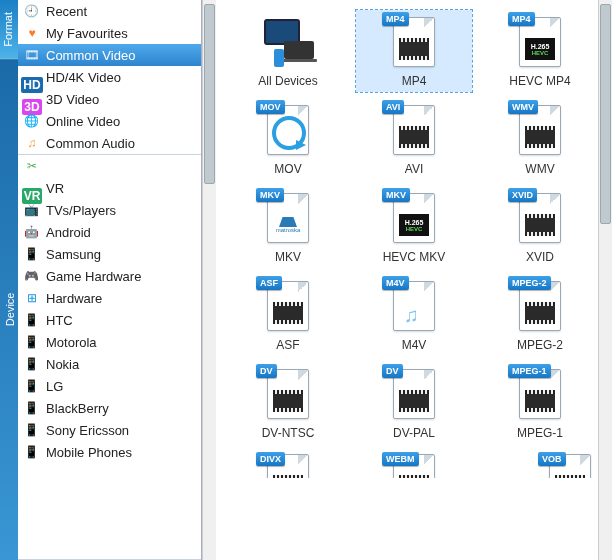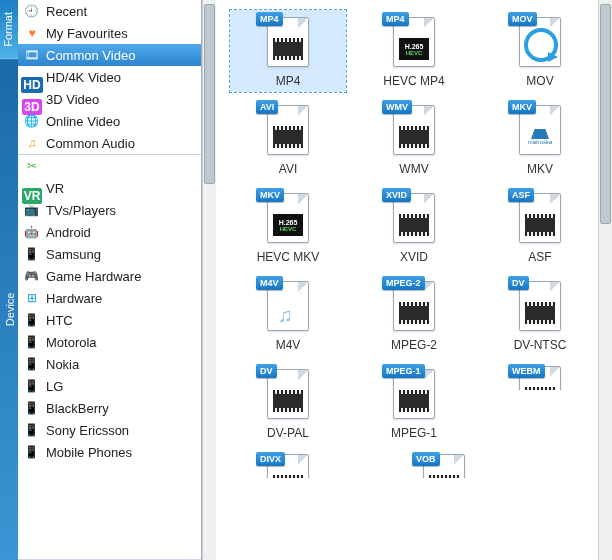--- a/index.html
+++ b/index.html
@@ -148,20 +148,30 @@
             <span>Mobile Phones</span>
           </div>
         </div>
     </div>
     <div class="sb">
         <div class="thumb"></div>
       </div>
   </div>
   <div class="main">
     <div class="grid" id="grid">
+        <div class="tile">
+          <div class="thumbbox">
+            <div class="alldev">
+              <div class="mon"></div>
+              <div class="lap"></div>
+              <div class="phn"></div>
+            </div>
+          </div>
+          <div class="cap">All Devices</div>
+        </div>
         <div class="tile sel">
           <div class="thumbbox">
             <div class="filebody">
               <div class="filmstrip"></div>
             </div>
             <div class="tag">MP4</div>
           </div>
           <div class="cap">MP4</div>
         </div>
         <div class="tile">
@@ -288,29 +298,29 @@
             </div>
             <div class="tag">MPEG-1</div>
           </div>
           <div class="cap">MPEG-1</div>
         </div>
         <div class="tile" style="height: 28px; overflow: hidden;">
           <div class="thumbbox">
             <div class="filebody">
               <div class="filmstrip"></div>
             </div>
+            <div class="tag">DIVX</div>
+          </div>
+        </div>
+        <div class="tile" style="height: 28px; overflow: hidden;">
+          <div class="thumbbox">
+            <div class="filebody">
+              <div class="filmstrip"></div>
+            </div>
             <div class="tag">WEBM</div>
-          </div>
-        </div>
-        <div class="tile" style="height: 28px; overflow: hidden;">
-          <div class="thumbbox">
-            <div class="filebody">
-              <div class="filmstrip"></div>
-            </div>
-            <div class="tag">DIVX</div>
           </div>
         </div>
         <div class="tile" style="height: 28px; overflow: hidden; align-items: flex-end;">
           <div class="thumbbox">
             <div class="filebody">
               <div class="filmstrip"></div>
             </div>
             <div class="tag">VOB</div>
           </div>
         </div>

